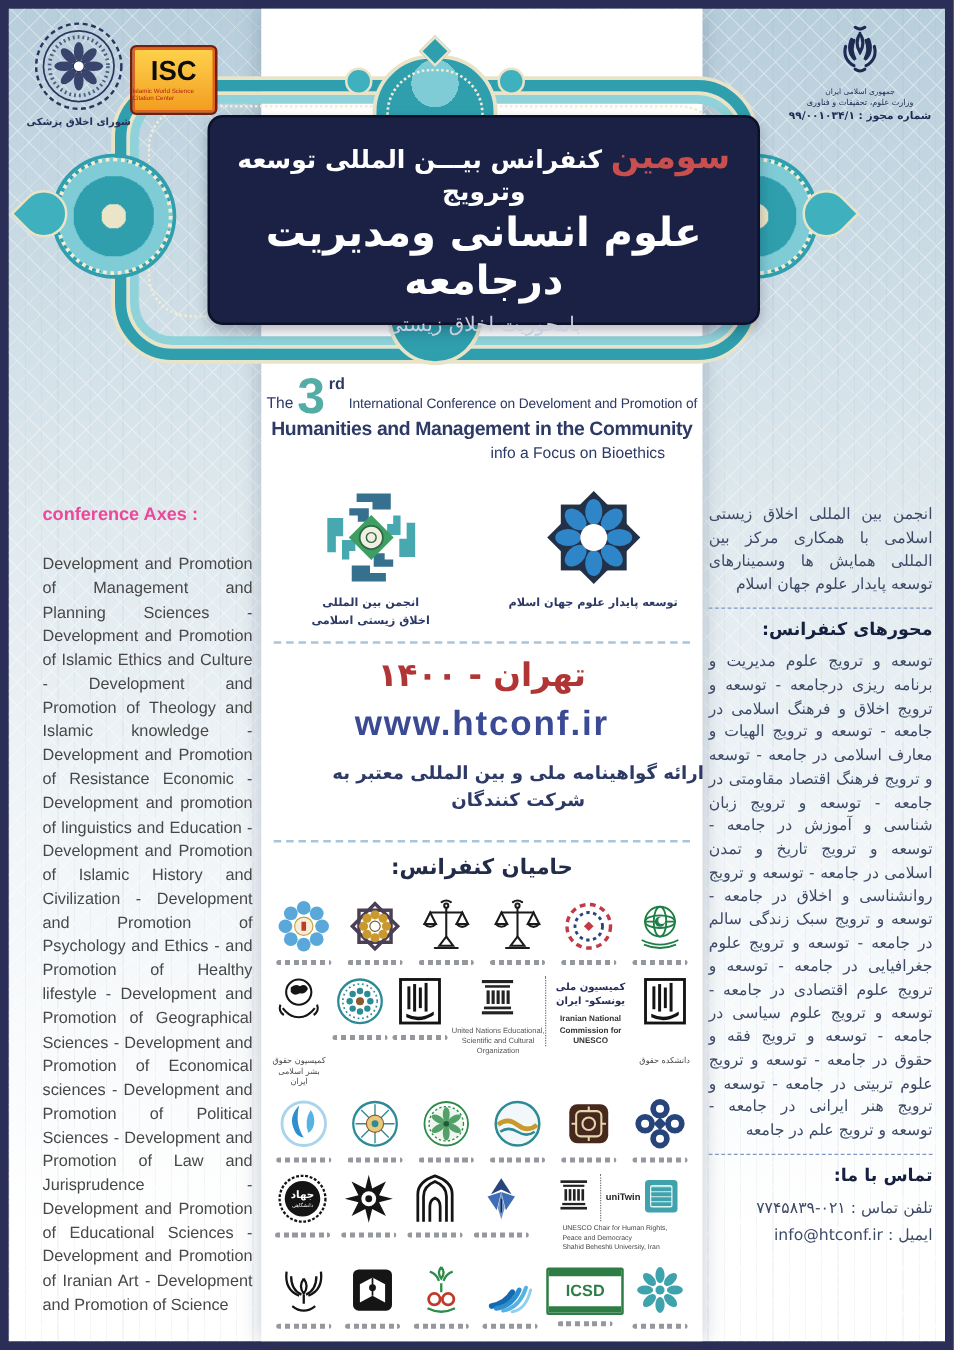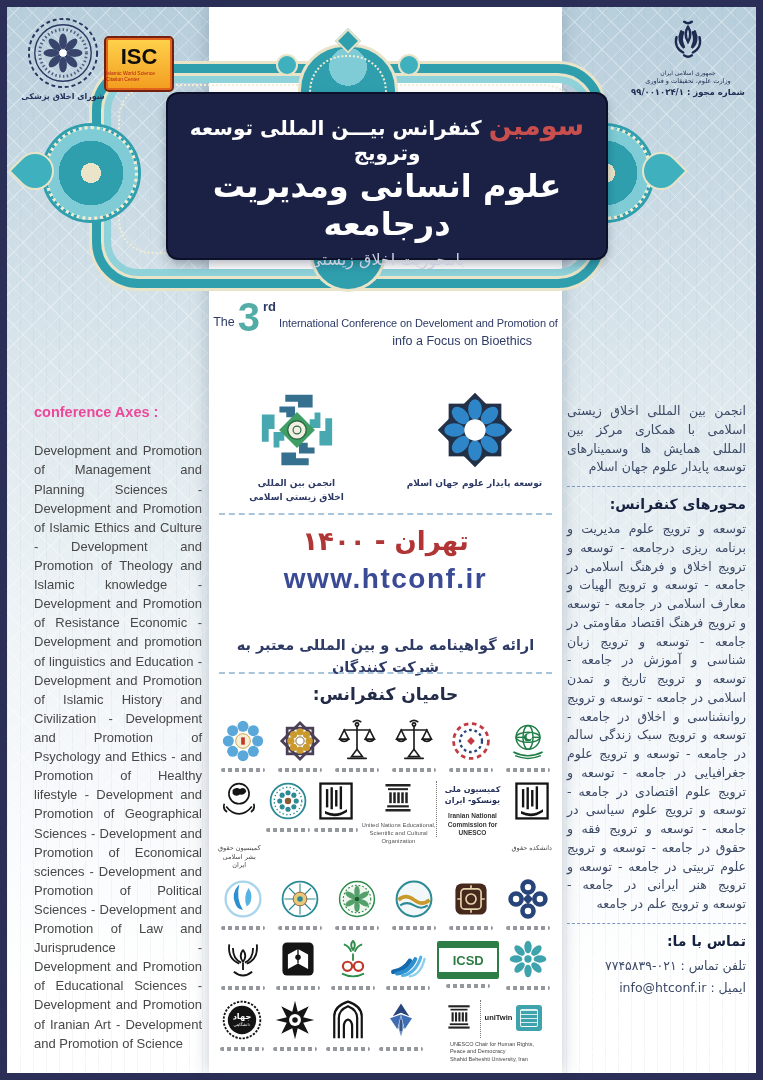--- a/index.html
+++ b/index.html
@@ -67,21 +67,21 @@
   .eng-l3{font-size:12.5px;text-align:right;padding-right:24px;margin-top:2px;}
 
   
   .orgs{position:absolute;top:382px;left:0;right:0;display:flex;justify-content:center;gap:26px;}
   .org{width:152px;display:flex;flex-direction:column;align-items:center;}
   .orgcap{font-size:9px;font-weight:bold;color:#2d3a66;line-height:1.5;margin-top:6px;text-align:center;direction:rtl;}
 
   .carddash{position:absolute;left:10px;right:10px;border-top:2px dashed #a9c5db;}
   .city{position:absolute;top:519px;width:100%;text-align:center;font-size:26px;font-weight:bold;color:#b23535;direction:rtl;}
   .site{position:absolute;top:556px;width:100%;text-align:center;font-size:28px;font-weight:bold;color:#3b4a94;letter-spacing:1.5px;}
-  .cert{position:absolute;top:627px;width:100%;text-align:center;font-size:14.5px;font-weight:bold;color:#2d3a66;line-height:1.55;direction:rtl;}
+  .cert{position:absolute;top:601px;width:100%;text-align:center;font-size:14.5px;font-weight:bold;color:#2d3a66;line-height:1.55;direction:rtl;padding-left:29px;}
   .sphead{position:absolute;top:677px;width:100%;text-align:center;font-size:17px;font-weight:bold;color:#222b47;direction:rtl;}
 
   
   .grid{position:absolute;top:712px;left:6px;right:6px;bottom:10px;display:flex;flex-direction:column;justify-content:space-between;}
   .srow{display:flex;justify-content:space-around;align-items:flex-start;}
   .cell{display:flex;flex-direction:column;align-items:center;width:54px;}
   .cell svg{width:44px;height:44px;}
   .cap{width:44px;height:4px;margin-top:5px;border-radius:2px;opacity:.7;
        background:repeating-linear-gradient(90deg,#676c73 0 4px,transparent 4px 7px);}
   .tfa{font-size:6.5px;color:#4a4a4a;margin-top:21px;direction:rtl;text-align:center;line-height:1.3;}
@@ -119,20 +119,21 @@
 
   <div class="card">
 
     <div class="eng">
       <div class="eng-l1">
         <span class="the">The</span>
           <span class="big3">3</span>
           <span class="ord">rd</span>
           <span class="l1t">International Conference on Develoment and Promotion of</span>
       </div>
+      <div class="eng-l2">Humanities and Management in the Community</div>
       <div class="eng-l3">info a Focus on Bioethics</div>
     </div>
 
     <div class="orgs">
       <div class="org">
         <svg width="82" height="82" viewBox="0 0 84 84">
           <g transform="rotate(0 42 42)">
               <path d="M30 6h28v13h-15v-6h-13z" fill="#35708e"></path>
               <path d="M66 24v16h-11v-9h5v-7z" fill="#48a8b0"></path>
             </g>
@@ -428,96 +429,20 @@
               </g>
               <rect x="20" y="20" width="8" height="8" fill="#27457a" transform="rotate(45 24 24)"></rect>
             </svg>
           <div class="cap"></div>
         </div>
       </div>
 
       <div class="srow">
         <div class="cell">
           <svg viewBox="0 0 48 48">
-              <g fill="none" stroke="#141414" stroke-width="2">
-                <path d="M24 14q-5 7 0 13q5-6 0-13"></path>
-                <path d="M9 8q-2 16 11 21"></path>
-                <path d="M39 8q2 16-11 21"></path>
-                <path d="M13 12q0 12 9 16"></path>
-                <path d="M35 12q0 12-9 16"></path>
-                <path d="M24 28v8"></path>
-                <path d="M14 38q10 8 20 0"></path>
-              </g>
-            </svg>
-          <div class="cap"></div>
-        </div>
-        <div class="cell">
-          <svg viewBox="0 0 48 48">
-              <rect x="7" y="6" width="34" height="36" rx="5" fill="#151515"></rect>
-              <path d="M24 13L35 19V35L24 29L13 35V19Z" fill="#fff"></path>
-              <path d="M24 13v16" stroke="#151515" stroke-width="1.5"></path>
-              <circle cx="24" cy="22" r="3" fill="#151515"></circle>
-            </svg>
-          <div class="cap"></div>
-        </div>
-        <div class="cell">
-          <svg viewBox="0 0 48 48">
-              <g fill="none" stroke="#2e8b4a" stroke-width="2">
-                <path d="M24 4q4 5 0 10q-4-5 0-10"></path>
-                <path d="M14 8q6 2 8 8"></path>
-                <path d="M34 8q-6 2-8 8"></path>
-                <path d="M24 18v8"></path>
-                <path d="M12 40q12 6 24 0"></path>
-              </g>
-              <circle cx="18" cy="32" r="5" fill="none" stroke="#c0392b" stroke-width="2.4"></circle>
-              <circle cx="30" cy="32" r="5" fill="none" stroke="#c0392b" stroke-width="2.4"></circle>
-            </svg>
-          <div class="cap"></div>
-        </div>
-        <div class="cell">
-          <svg viewBox="0 0 48 48">
-              <g fill="none" stroke-linecap="round">
-                <path d="M8 38Q20 36 26 26" stroke="#1669ad" stroke-width="5"></path>
-                <path d="M12 40Q26 38 32 24" stroke="#2b8fd0" stroke-width="4.2"></path>
-                <path d="M18 42Q32 40 38 22" stroke="#56b2e2" stroke-width="3.4"></path>
-                <path d="M26 43Q38 41 42 24" stroke="#8fd0ef" stroke-width="2.6"></path>
-              </g>
-            </svg>
-          <div class="cap"></div>
-        </div>
-        <div class="cell" style="width:64px">
-          <div class="icsd">
-            <div class="icsd-bar"></div>
-            <span class="icsd-label">ICSD</span>
-            <div class="icsd-bar"></div>
-          </div>
-          <div class="cap"></div>
-        </div>
-        <div class="cell">
-          <svg viewBox="0 0 48 48">
-              <g fill="#3fa3ad">
-                <ellipse cx="24" cy="11" rx="4" ry="7"></ellipse>
-                <ellipse cx="24" cy="11" rx="4" ry="7" transform="rotate(45 24 24)"></ellipse>
-                <ellipse cx="24" cy="11" rx="4" ry="7" transform="rotate(90 24 24)"></ellipse>
-                <ellipse cx="24" cy="11" rx="4" ry="7" transform="rotate(135 24 24)"></ellipse>
-                <ellipse cx="24" cy="11" rx="4" ry="7" transform="rotate(180 24 24)"></ellipse>
-                <ellipse cx="24" cy="11" rx="4" ry="7" transform="rotate(225 24 24)"></ellipse>
-                <ellipse cx="24" cy="11" rx="4" ry="7" transform="rotate(270 24 24)"></ellipse>
-                <ellipse cx="24" cy="11" rx="4" ry="7" transform="rotate(315 24 24)"></ellipse>
-              </g>
-              <circle cx="24" cy="24" r="6" fill="#fff"></circle>
-              <circle cx="24" cy="24" r="4" fill="#3fa3ad"></circle>
-            </svg>
-          <div class="cap"></div>
-        </div>
-      </div>
-
-      <div class="srow">
-        <div class="cell">
-          <svg viewBox="0 0 48 48">
               <circle cx="24" cy="24" r="20" fill="none" stroke="#141414" stroke-width="2" stroke-dasharray="2.5 1.5"></circle>
               <circle cx="24" cy="24" r="15.5" fill="#141414"></circle>
               <text x="24" y="23" text-anchor="middle" font-size="9" font-weight="bold" fill="#fff" font-family="DejaVu Sans">جهاد</text>
               <text x="24" y="31" text-anchor="middle" font-size="4.5" fill="#fff" font-family="DejaVu Sans">دانشگاهی</text>
             </svg>
           <div class="cap"></div>
         </div>
         <div class="cell">
           <svg viewBox="0 0 48 48">
               <path d="M24 3L27 15L39 9L33 21L45 24L33 27L39 39L27 33L24 45L21 33L9 39L15 27L3 24L15 21L9 9L21 15Z" fill="#151515"></path>
@@ -566,20 +491,96 @@
             <div class="unitwin-sq"></div>
           </div>
           <div class="ucap">
             <div>UNESCO Chair for Human Rights,</div>
             <div>Peace and Democracy</div>
             <div>Shahid Beheshti University, Iran</div>
           </div>
         </div>
       </div>
 
+      <div class="srow">
+        <div class="cell">
+          <svg viewBox="0 0 48 48">
+              <g fill="none" stroke="#141414" stroke-width="2">
+                <path d="M24 14q-5 7 0 13q5-6 0-13"></path>
+                <path d="M9 8q-2 16 11 21"></path>
+                <path d="M39 8q2 16-11 21"></path>
+                <path d="M13 12q0 12 9 16"></path>
+                <path d="M35 12q0 12-9 16"></path>
+                <path d="M24 28v8"></path>
+                <path d="M14 38q10 8 20 0"></path>
+              </g>
+            </svg>
+          <div class="cap"></div>
+        </div>
+        <div class="cell">
+          <svg viewBox="0 0 48 48">
+              <rect x="7" y="6" width="34" height="36" rx="5" fill="#151515"></rect>
+              <path d="M24 13L35 19V35L24 29L13 35V19Z" fill="#fff"></path>
+              <path d="M24 13v16" stroke="#151515" stroke-width="1.5"></path>
+              <circle cx="24" cy="22" r="3" fill="#151515"></circle>
+            </svg>
+          <div class="cap"></div>
+        </div>
+        <div class="cell">
+          <svg viewBox="0 0 48 48">
+              <g fill="none" stroke="#2e8b4a" stroke-width="2">
+                <path d="M24 4q4 5 0 10q-4-5 0-10"></path>
+                <path d="M14 8q6 2 8 8"></path>
+                <path d="M34 8q-6 2-8 8"></path>
+                <path d="M24 18v8"></path>
+                <path d="M12 40q12 6 24 0"></path>
+              </g>
+              <circle cx="18" cy="32" r="5" fill="none" stroke="#c0392b" stroke-width="2.4"></circle>
+              <circle cx="30" cy="32" r="5" fill="none" stroke="#c0392b" stroke-width="2.4"></circle>
+            </svg>
+          <div class="cap"></div>
+        </div>
+        <div class="cell">
+          <svg viewBox="0 0 48 48">
+              <g fill="none" stroke-linecap="round">
+                <path d="M8 38Q20 36 26 26" stroke="#1669ad" stroke-width="5"></path>
+                <path d="M12 40Q26 38 32 24" stroke="#2b8fd0" stroke-width="4.2"></path>
+                <path d="M18 42Q32 40 38 22" stroke="#56b2e2" stroke-width="3.4"></path>
+                <path d="M26 43Q38 41 42 24" stroke="#8fd0ef" stroke-width="2.6"></path>
+              </g>
+            </svg>
+          <div class="cap"></div>
+        </div>
+        <div class="cell" style="width:64px">
+          <div class="icsd">
+            <div class="icsd-bar"></div>
+            <span class="icsd-label">ICSD</span>
+            <div class="icsd-bar"></div>
+          </div>
+          <div class="cap"></div>
+        </div>
+        <div class="cell">
+          <svg viewBox="0 0 48 48">
+              <g fill="#3fa3ad">
+                <ellipse cx="24" cy="11" rx="4" ry="7"></ellipse>
+                <ellipse cx="24" cy="11" rx="4" ry="7" transform="rotate(45 24 24)"></ellipse>
+                <ellipse cx="24" cy="11" rx="4" ry="7" transform="rotate(90 24 24)"></ellipse>
+                <ellipse cx="24" cy="11" rx="4" ry="7" transform="rotate(135 24 24)"></ellipse>
+                <ellipse cx="24" cy="11" rx="4" ry="7" transform="rotate(180 24 24)"></ellipse>
+                <ellipse cx="24" cy="11" rx="4" ry="7" transform="rotate(225 24 24)"></ellipse>
+                <ellipse cx="24" cy="11" rx="4" ry="7" transform="rotate(270 24 24)"></ellipse>
+                <ellipse cx="24" cy="11" rx="4" ry="7" transform="rotate(315 24 24)"></ellipse>
+              </g>
+              <circle cx="24" cy="24" r="6" fill="#fff"></circle>
+              <circle cx="24" cy="24" r="4" fill="#3fa3ad"></circle>
+            </svg>
+          <div class="cap"></div>
+        </div>
+      </div>
+
     </div>
   </div>
 
   <div class="ornament">
     <div class="orn-frame"></div>
     <div class="orn-dots"></div>
     <div class="orn-med l"></div>
     <div class="orn-med r"></div>
     <div class="orn-swirl l"></div>
     <div class="orn-swirl r"></div>

